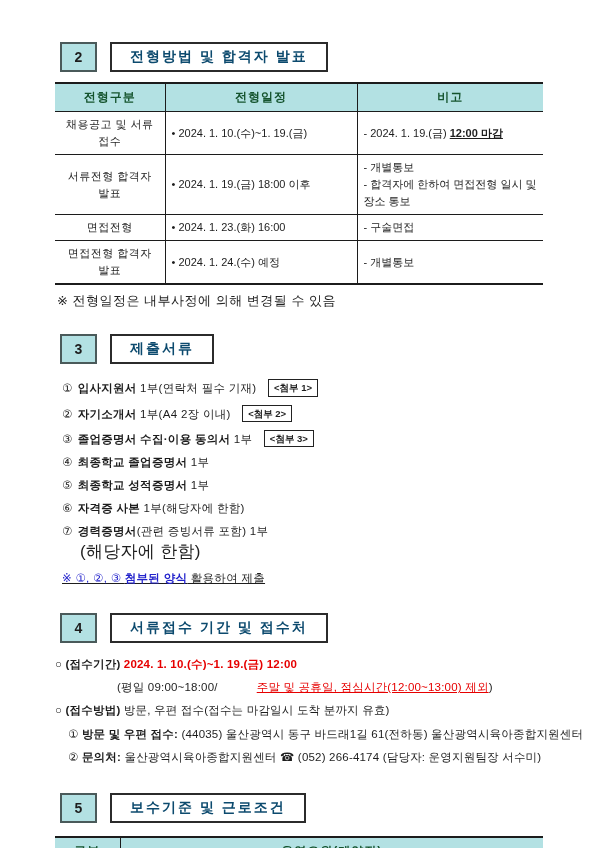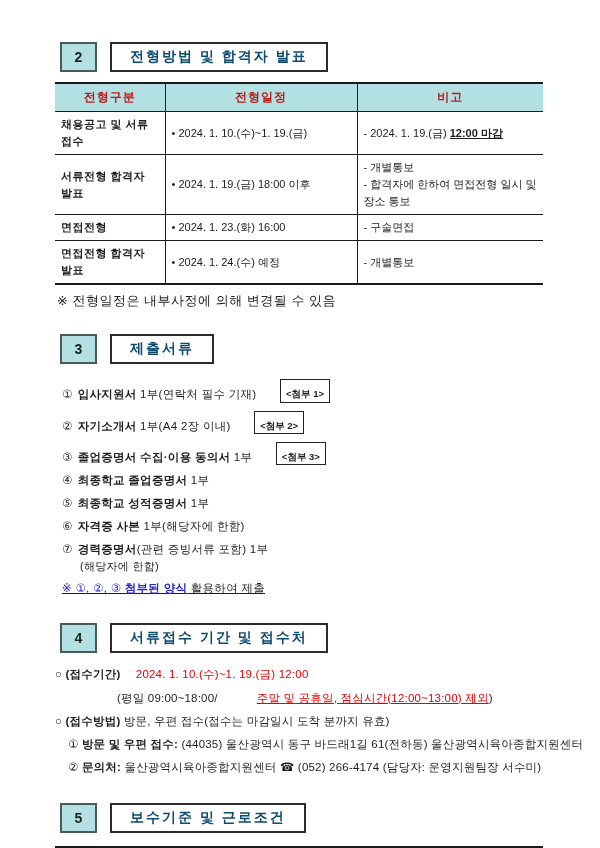--- a/index.html
+++ b/index.html
@@ -20,49 +20,49 @@
   .sec-title{
     border:2px solid #2b2b2b;box-sizing:border-box;display:flex;align-items:center;
     padding:0 18px;font-weight:bold;font-size:14px;letter-spacing:2px;color:#0c4a6e;
   }
 
   
   table{border-collapse:collapse;margin-left:55px;width:488px;table-layout:fixed;}
   th{
     background:#b3e1e3;font-weight:bold;font-size:12px;letter-spacing:1px;
     border-top:2px solid #1c1c1c;border-bottom:1.5px solid #1c1c1c;
-    padding:5px 4px;color:#b91c1c;
+    padding:5px 4px;color:#14532d;
   }
   th+th, td+td{border-left:1px solid #1c1c1c;}
   td{border-bottom:1px solid #1c1c1c;font-size:11px;padding:4px 6px;vertical-align:middle;line-height:1.55;}
   tr.last td{border-bottom:2px solid #1c1c1c;}
-  td.cat{font-weight:bold;text-align:left;letter-spacing:0.5px;}
+  td.cat{font-weight:normal;text-align:center;letter-spacing:0.5px;}
   .bu{font-weight:bold;text-decoration:underline;}
   .footnote{margin:7px 0 0 57px;font-size:13px;letter-spacing:0.5px;color:#222;}
 
   
   .doc-list{margin:15px 0 0 62px;}
   .doc-item{font-size:11.5px;margin-bottom:8px;letter-spacing:0.3px;line-height:1.3;}
   .inum{margin-right:5px;}
   .b{font-weight:bold;}
   .tag{
     display:inline-block;border:1.5px solid #222;font-size:9.5px;font-weight:bold;
-    padding:8px 5px 1px 5px;margin-left:20px;vertical-align:1px;letter-spacing:0px;
+    padding:2px 5px 1px 5px;margin-left:8px;vertical-align:1px;letter-spacing:0px;
   }
-  .cont-line{margin:2px 0 0 18px;font-size:11px;}
+  .cont-line{margin:2px 0 0 18px;font-size:17px;}
   .doc-note{margin-top:0;font-size:11.5px;text-decoration:underline;letter-spacing:0.3px;}
   .blue{color:#2323cc;}
   .blue.b{color:#2323cc;}
 
   
   .s4{margin:13px 0 0 55px;}
   .s4-line{font-size:11.5px;margin-bottom:7px;letter-spacing:0.2px;line-height:1.4;}
   .s4-indent{padding-left:62px;}
   .s4-sub{padding-left:13px;}
-  .red{color:#e60000;font-weight:normal;padding-left:12px;}
+  .red{color:#e60000;font-weight:bold;}
   .redu{color:#e60000;text-decoration:underline;margin-left:39px;}
 
   
   .tbl2 th{border-bottom:2px solid #ec4899;}
 
   .mt-table{margin-top:10px;}
 </style>
 </head>
 <body>
 

